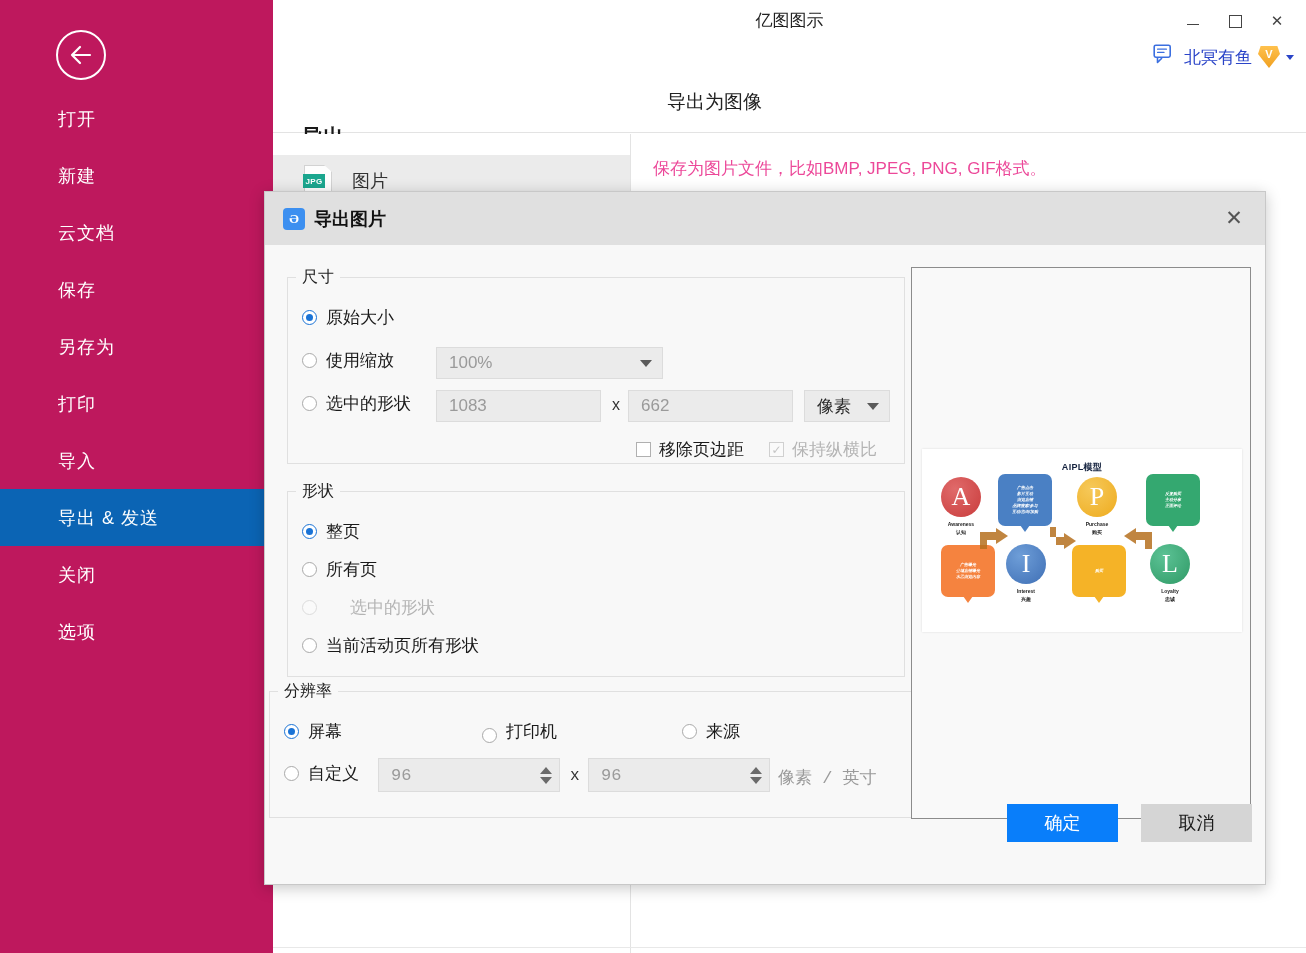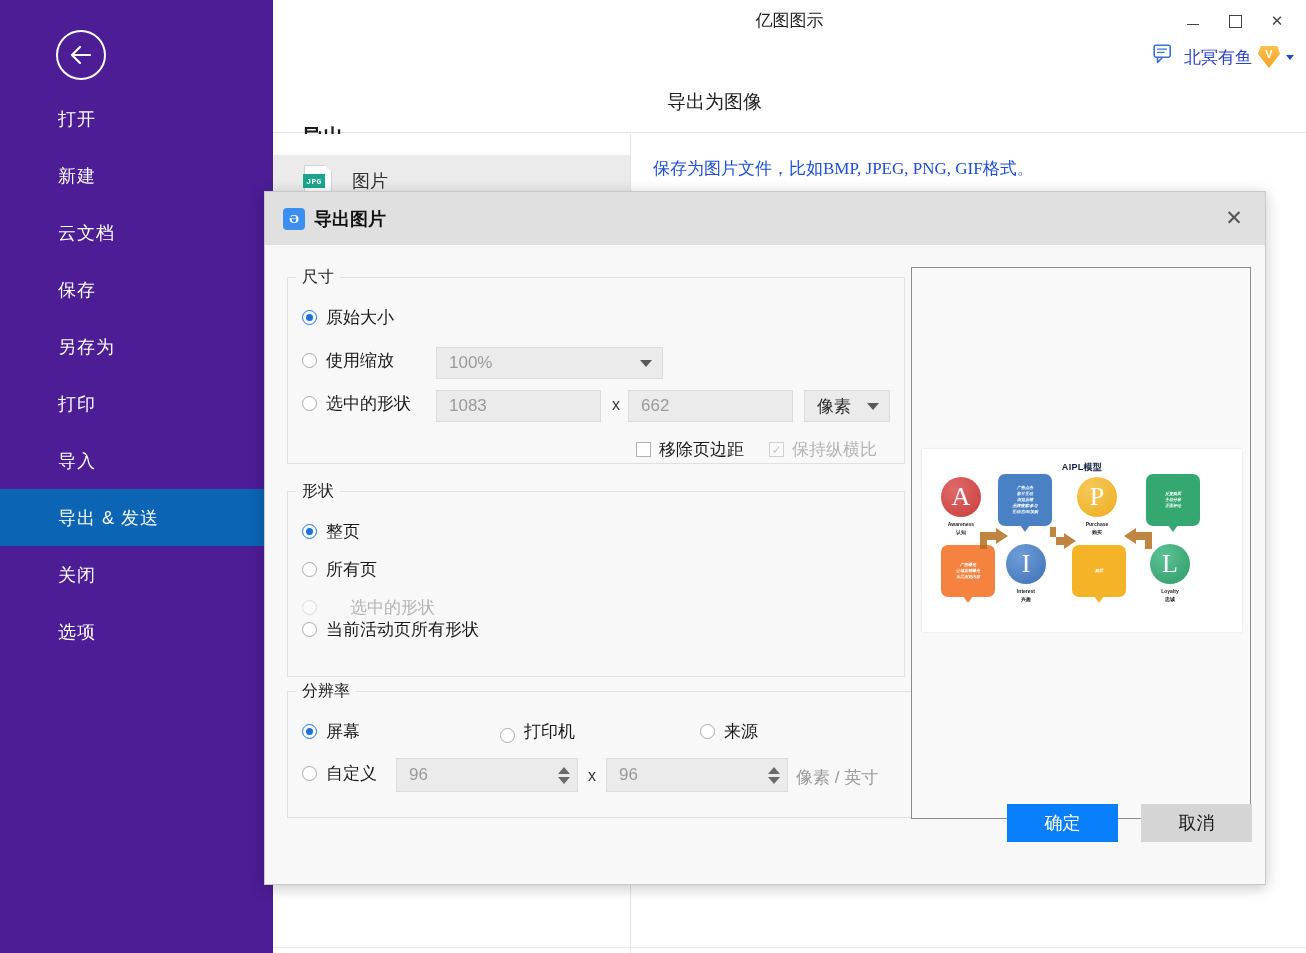--- a/index.html
+++ b/index.html
@@ -8,21 +8,21 @@
     overflow: hidden;
     font-family: "Liberation Sans", "DejaVu Sans", sans-serif;
     background: #ffffff;
   }
   #root { position: relative; width: 1306px; height: 953px; background: #ffffff; }
 
   
   .sidebar {
     position: absolute; left: 0; top: 0;
     width: 273px; height: 953px;
-    background: #4c1d95;
+    background: #be185d;
   }
   .back-btn {
     position: absolute; left: 56px; top: 30px;
     width: 50px; height: 50px; border-radius: 50%;
     border: 2px solid #ffffff;
     display: flex; align-items: center; justify-content: center;
     cursor: pointer;
   }
   .back-btn svg { display: block; }
   .side-item {
@@ -101,29 +101,28 @@
   }
   .jpg-ico { position: relative; width: 28px; height: 32px; margin-right: 20px; flex:0 0 auto; }
   .jpg-ico .pg {
     position:absolute; inset:0; background:#fdfdfd; border:1px solid #d2d2d2;
     clip-path: polygon(0 0, 72% 0, 100% 22%, 100% 100%, 0 100%);
   }
   .jpg-ico .tag {
     position:absolute; left:-1px; top:9px; width:22px; height:14px; background:#1aa68e;
     color:#fff; font-size:8px; font-weight:bold; display:flex;align-items:center;justify-content:center;
     letter-spacing:.3px;
-    font-family:Liberation Mono, monospace;
   }
   .file-item .fname { font-size: 18px; color: #333; }
 
   .desc-col {
     position: absolute; left: 357px; top: 134px; width: 676px; height: 819px;
     border-left: 1px solid #e3e3e3; background: #fff;
   }
-  .desc-col .dtext { position: absolute; left: 22px; top: 23px; font-size: 17px; color: #1d4ed8; font-family: Liberation Serif, serif; }
+  .desc-col .dtext { position: absolute; left: 22px; top: 23px; font-size: 17px; color: #ec4899; }
   .stage-bottom-line {
     position:absolute; left:0; bottom:5px; width:1033px; height:1px; background:#e8e8e8;
   }
 
   
   .dialog {
     position: absolute; left: 264px; top: 191px;
     width: 1002px; height: 694px;
     background: #f8f8f8;
     border: 1px solid #c8c8c8;
@@ -151,21 +150,21 @@
 
   fieldset.grp {
     position: absolute; border: 1px solid #e0e0e0; background: transparent;
   }
   fieldset.grp > legend {
     font-size: 16px; color: #222; padding: 0 6px; margin-left: 8px;
   }
 
   .grp-size   { left: 22px; top: 22px;  width: 618px; height: 197px; }
   .grp-shape  { left: 22px; top: 236px; width: 618px; height: 196px; }
-  .grp-res    { left: 22px; top: 436px; width: 696px; height: 137px; }
+  .grp-res    { left: 4px; top: 436px; width: 696px; height: 137px; font-family: Liberation Mono, monospace; }
 
   .row { position: absolute; display: flex; align-items: center; }
 
   .radio {
     width: 15px; height: 15px; border-radius: 50%;
     border: 1px solid #a9a9a9; background: #fff;
     display: inline-block; position: relative; flex: 0 0 auto;
     cursor: pointer;
   }
   .radio.on { border-color: #1a73d6; }
@@ -404,21 +403,21 @@
           <span class="rlabel">整页</span>
         </div>
         <div class="row" style="left:14px; top:56px;">
           <span class="radio"></span>
           <span class="rlabel">所有页</span>
         </div>
         <div class="row" style="left:14px; top:94px;">
           <span class="radio dis"></span>
           <span class="rlabel dis">选中的形状</span>
         </div>
-        <div class="row" style="left:14px; top:116px;font-family:Liberation Serif, serif;">
+        <div class="row" style="left:14px; top:132px;font-family:Liberation Serif, serif;">
           <span class="radio"></span>
           <span class="rlabel">当前活动页所有形状</span>
         </div>
       </fieldset>
 
       <fieldset class="grp grp-res">
         <legend>分辨率</legend>
 
         <div class="row" style="left:14px; top:18px;">
           <span class="radio on"></span>

